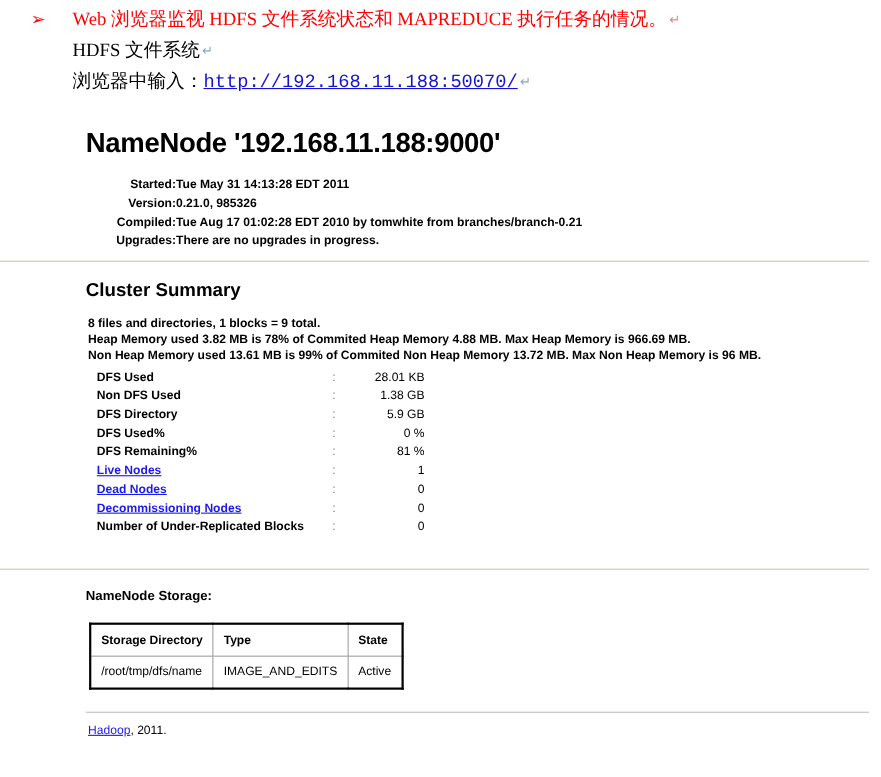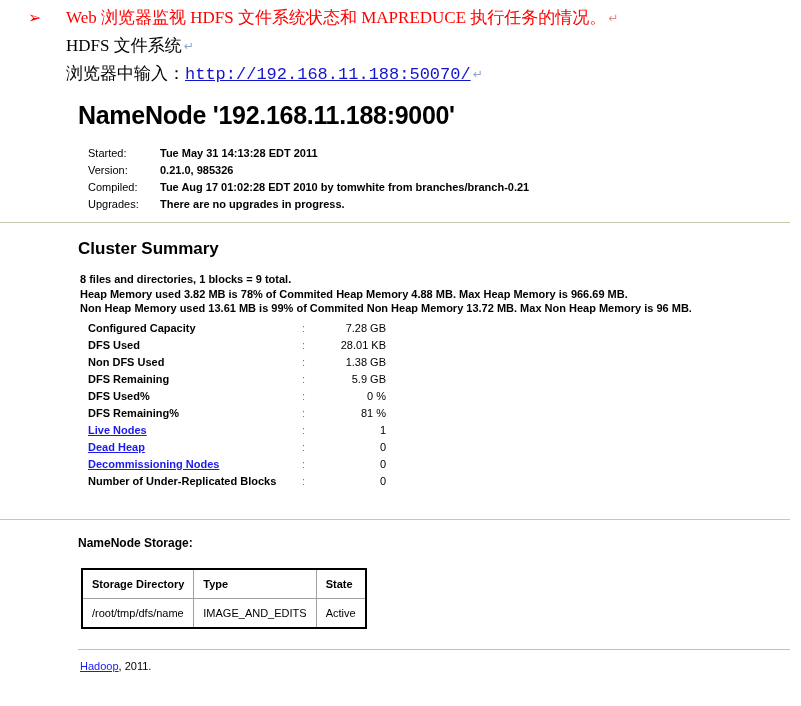--- a/index.html
+++ b/index.html
@@ -63,21 +63,21 @@
   .doc-url {
     color: #1414cf;
     text-decoration: underline;
     font-family: Liberation Mono, monospace;
   }
 
   
   .nn-page {
     position: absolute;
     left: 0;
-    top: 95px;
+    top: 110px;
     width: 801px;
   }
   .nn-title {
     margin: 0 0 0 78px;
     padding-top: 6px;
     font-size: 25px;
     font-weight: bold;
     letter-spacing: -0.3px;
     font-family: "Liberation Sans", sans-serif;
   }
@@ -86,23 +86,24 @@
     font-size: 11px;
     border-collapse: collapse;
   }
   .nn-info td {
     padding: 0 0 3px 0;
     vertical-align: top;
     font-size: 11px;
     line-height: 14px;
   }
   .nn-info td.lbl {
-    font-weight: normal;
+    font-weight: bold;
     width: 72px;
     white-space: nowrap;
+    text-align: right;
   }
   .nn-info td.val {
     font-weight: bold;
     white-space: nowrap;
   }
 
   .nn-links {
     margin: 14px 0 0 78px;
     font-size: 11px;
     line-height: 14px;
@@ -260,56 +261,51 @@
 
   <div class="summary-text">
     <div>8 files and directories, 1 blocks = 9 total.</div>
     <div>Heap Memory used 3.82 MB is 78% of Commited Heap Memory 4.88 MB. Max Heap Memory is 966.69 MB.</div>
     <div>Non Heap Memory used 13.61 MB is 99% of Commited Non Heap Memory 13.72 MB. Max Non Heap Memory is 96 MB.</div>
   </div>
 
   <table class="cap-table">
     <tbody>
       <tr>
-        <td class="k">Configured Capacity</td>
-        <td class="sep">:</td>
-        <td class="v">7.28 GB</td>
-      </tr>
-      <tr>
         <td class="k">DFS Used</td>
         <td class="sep">:</td>
         <td class="v">28.01 KB</td>
       </tr>
       <tr>
         <td class="k">Non DFS Used</td>
         <td class="sep">:</td>
         <td class="v">1.38 GB</td>
       </tr>
       <tr>
-        <td class="k">DFS Remaining</td>
+        <td class="k">DFS Directory</td>
         <td class="sep">:</td>
         <td class="v">5.9 GB</td>
       </tr>
       <tr>
         <td class="k">DFS Used%</td>
         <td class="sep">:</td>
         <td class="v">0 %</td>
       </tr>
       <tr>
         <td class="k">DFS Remaining%</td>
         <td class="sep">:</td>
         <td class="v">81 %</td>
       </tr>
       <tr>
         <td class="k"><a href="#">Live Nodes</a></td>
         <td class="sep">:</td>
         <td class="v">1</td>
       </tr>
       <tr>
-        <td class="k"><a href="#">Dead Heap</a></td>
+        <td class="k"><a href="#">Dead Nodes</a></td>
         <td class="sep">:</td>
         <td class="v">0</td>
       </tr>
       <tr>
         <td class="k"><a href="#">Decommissioning Nodes</a></td>
         <td class="sep">:</td>
         <td class="v">0</td>
       </tr>
       <tr>
         <td class="k">Number of Under-Replicated Blocks</td>

